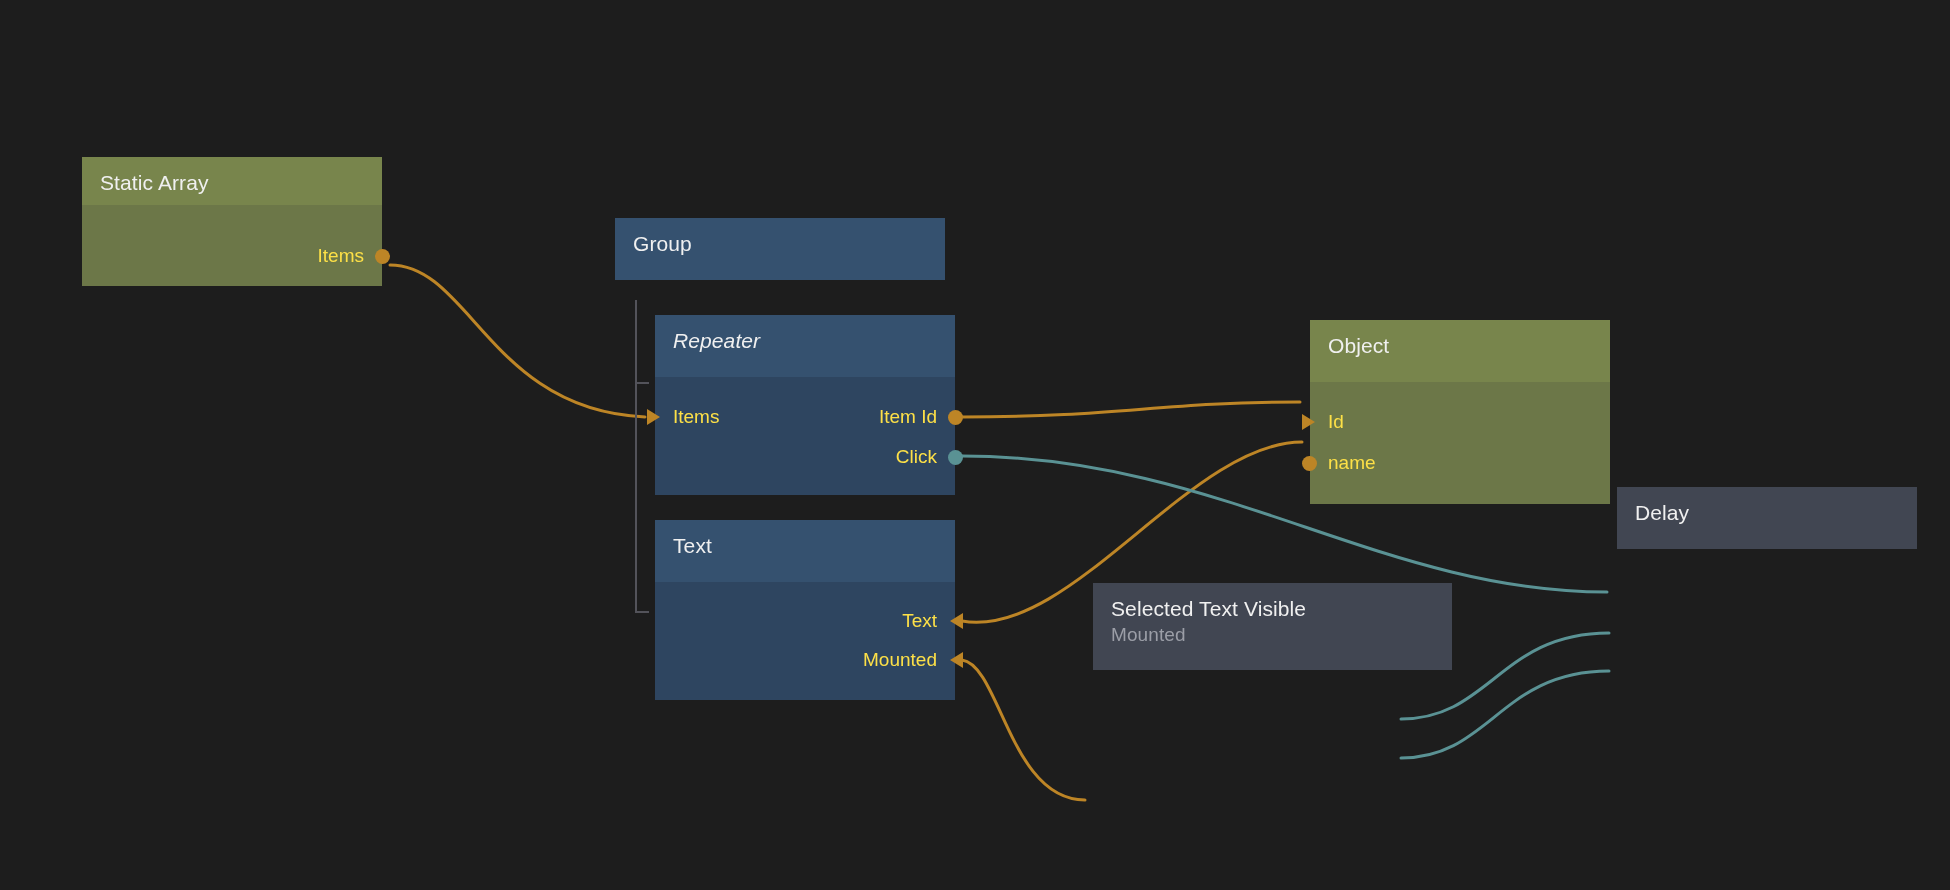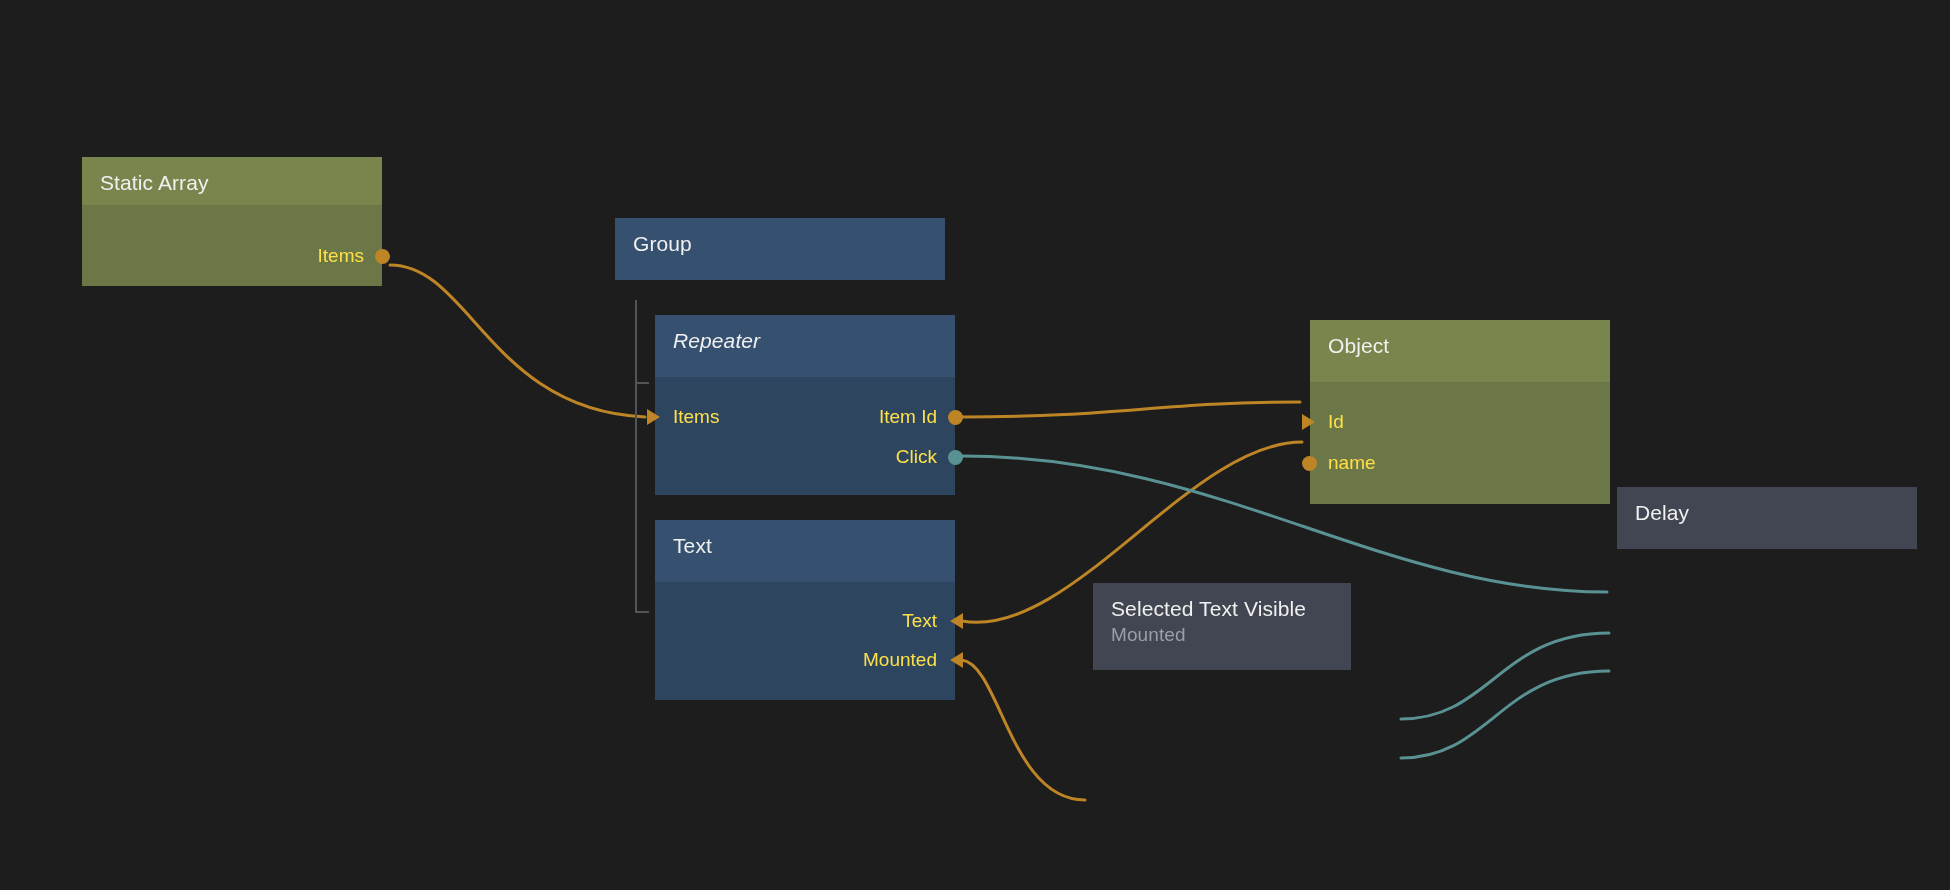--- a/index.html
+++ b/index.html
@@ -203,18 +203,18 @@
           </div>
           <div class="port left" style="top: 70px;">
             <span>name</span>
             <span class="dot orange" style="left: -26px;"></span>
           </div>
         </div>
       </div>
       <div class="node slate" style="left: 1617px; top: 487px; width: 300px;">
         <div class="node-header" style="height: 62px;"><span>Delay</span></div>
       </div>
-      <div class="node slate" style="left: 1093px; top: 583px; width: 258px;">
+      <div class="node slate" style="left: 1093px; top: 583px; width: 359px;">
         <div class="node-header" style="height: 87px;"><span>Selected Text Visible</span><span class="node-subtitle">Mounted</span></div>
       </div>
     </div>
 
 </div>
 
 </body></html>

